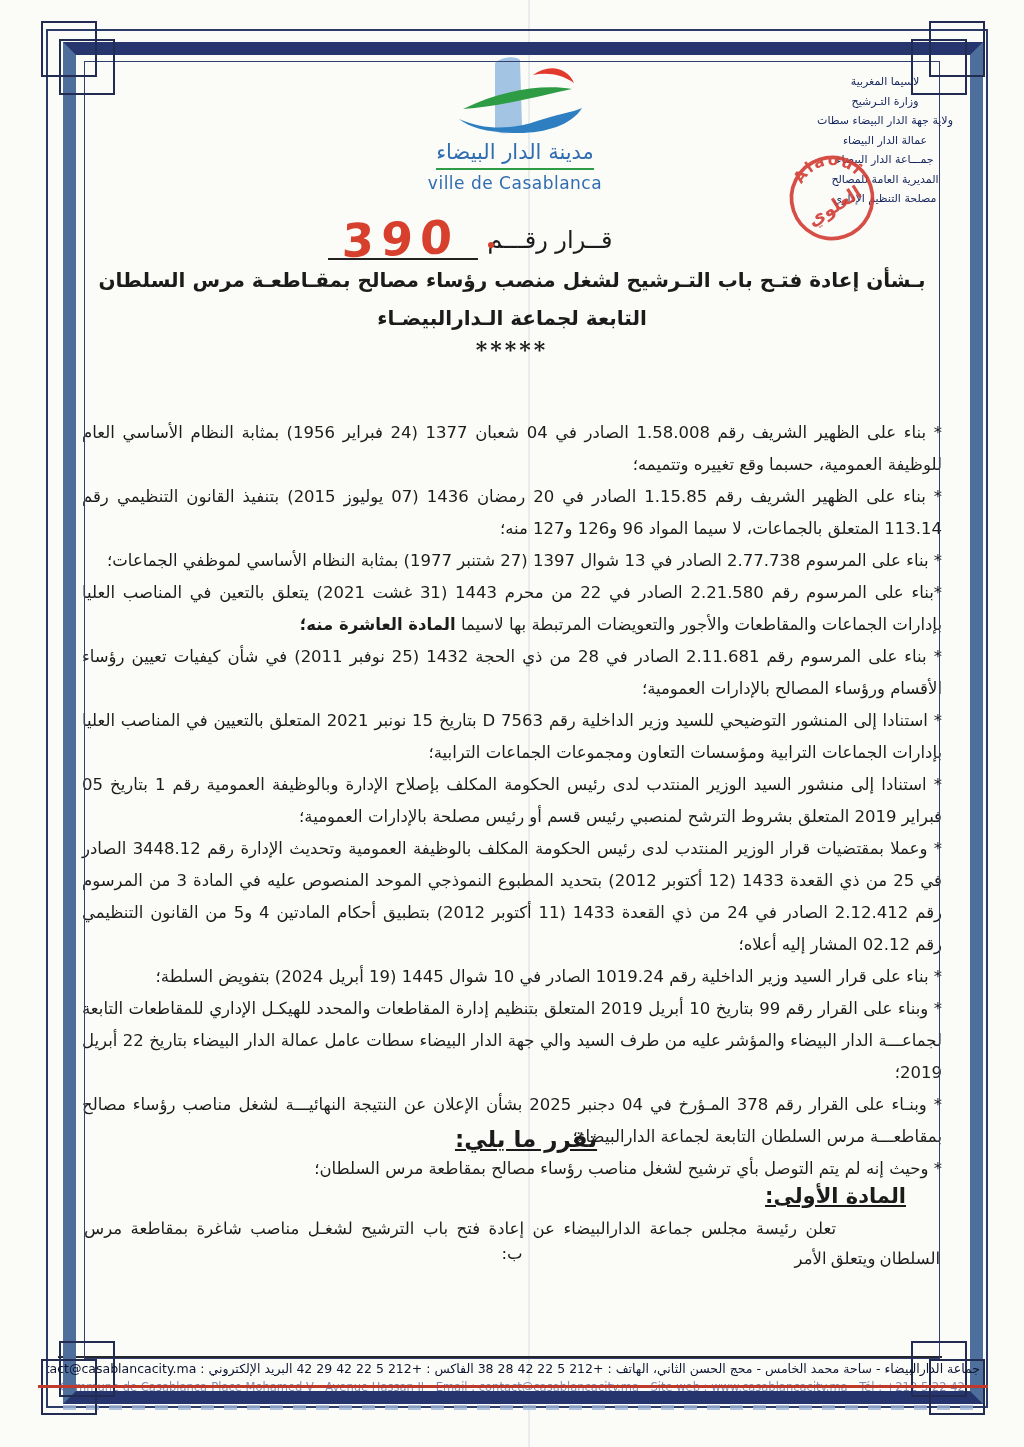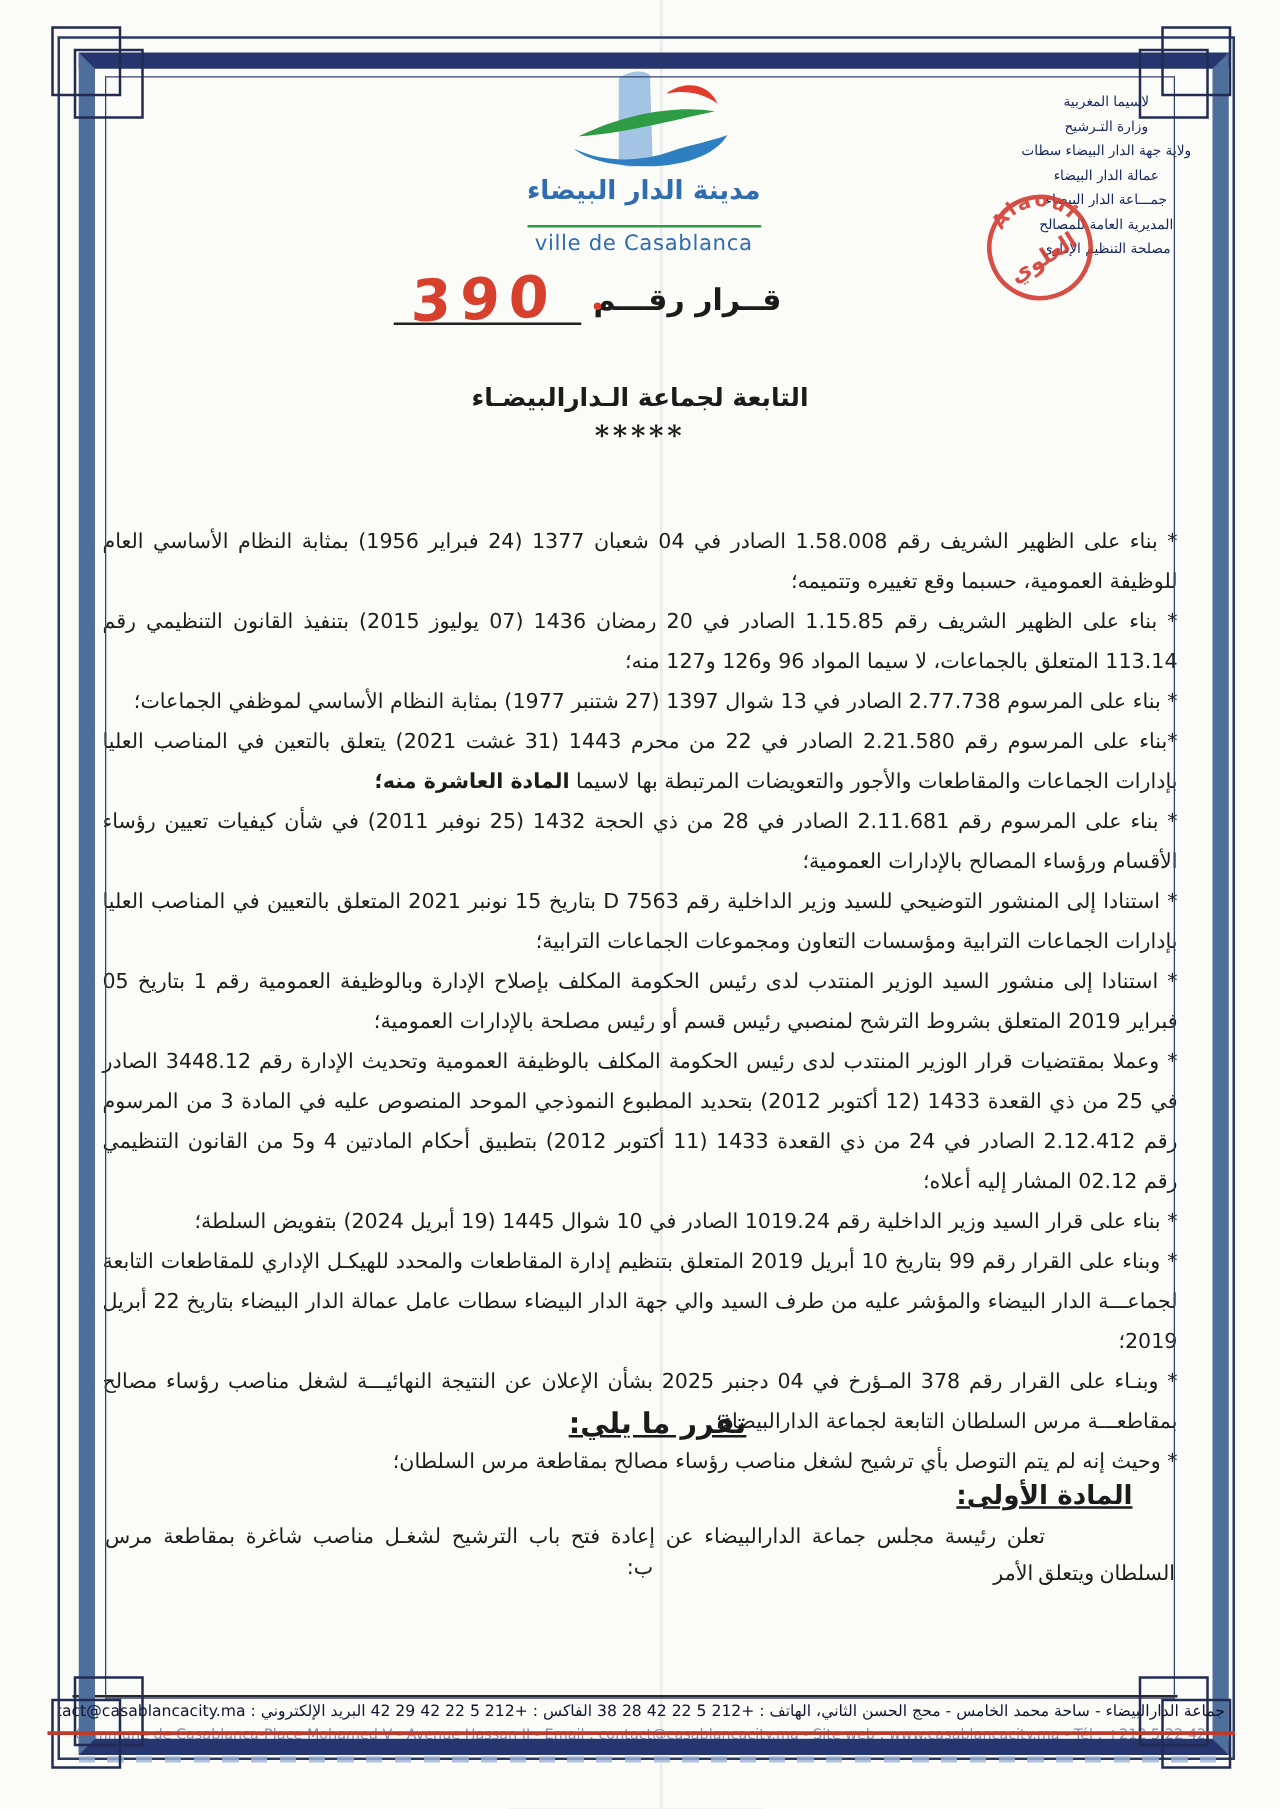--- a/index.html
+++ b/index.html
@@ -18,30 +18,30 @@
   .c-tl1{left:41px;top:21px}.c-tl2{left:59px;top:39px}
   .c-tr1{left:929px;top:21px}.c-tr2{left:911px;top:39px}
   .c-bl1{left:41px;top:1359px}.c-bl2{left:59px;top:1341px}
   .c-br1{left:929px;top:1359px}.c-br2{left:911px;top:1341px}
   .band-dashes{position:absolute;left:63px;top:1405px;width:920px;height:5px;z-index:5;
     background:repeating-linear-gradient(90deg,#9db3d6 0 13px,transparent 13px 23px);opacity:.8;}
   .crease{position:absolute;left:528px;top:0;width:2px;height:100%;background:rgba(165,180,200,.22);z-index:1;}
   
   .logo-block{position:absolute;left:412px;top:56px;width:206px;text-align:center;z-index:2;}
   .logo-svg{display:block;margin:0 auto;}
-  .logo-ar{display:inline-block;font-size:21px;font-weight:bold;color:#2f6db0;
-    border-bottom:2px solid #2e9c45;padding-bottom:16px;direction:rtl;font-family:"DejaVu Sans",sans-serif;}
+  .logo-ar{display:inline-block;font-size:21px;font-weight:normal;color:#2f6db0;
+    border-bottom:2px solid #2e9c45;padding-bottom:4px;direction:rtl;font-family:"DejaVu Sans",sans-serif;}
   .logo-fr{font-size:17px;color:#2f6db0;letter-spacing:.5px;margin-top:3px;font-family:"DejaVu Sans",sans-serif;}
   .letterhead{position:absolute;left:788px;top:72px;width:194px;z-index:2;
     direction:rtl;text-align:center;font-size:11px;line-height:19.5px;color:#16265c;font-family:"DejaVu Sans",sans-serif;}
   .stamp{position:absolute;left:786px;top:152px;width:92px;height:92px;z-index:3;opacity:.9;}
   
   .title1{position:absolute;top:198px;left:0;right:0;height:62px;display:flex;direction:rtl;
     justify-content:center;align-items:flex-end;gap:10px;transform:translateX(-42px);z-index:2;}
-  .title1-label{font-size:24px;font-weight:bold;padding-bottom:6px;font-family:"DejaVu Sans",sans-serif;}
+  .title1-label{font-size:24px;font-weight:normal;padding-bottom:6px;font-family:"DejaVu Sans",sans-serif;}
   .num-slot{position:relative;width:150px;border-bottom:2.5px solid #222;text-align:center;height:56px;}
   .num-hand{position:absolute;left:14px;bottom:-8px;font-size:46px;font-weight:bold;color:#d8402e;
     letter-spacing:7px;transform:rotate(-2deg) skewX(-4deg);font-family:"DejaVu Sans",sans-serif;}
   .num-dot{position:absolute;right:-16px;bottom:10px;width:6px;height:6px;border-radius:50%;background:#d8402e;}
   .title2{position:absolute;top:268px;left:0;right:0;text-align:center;direction:rtl;
     font-size:20px;font-weight:bold;z-index:2;font-family:"DejaVu Sans",sans-serif;}
   .title3{position:absolute;top:306px;left:0;right:0;text-align:center;direction:rtl;
     font-size:20px;font-weight:bold;z-index:2;font-family:"DejaVu Sans",sans-serif;}
   .stars{position:absolute;top:336px;left:0;right:0;text-align:center;font-size:22px;font-weight:bold;letter-spacing:3px;z-index:2;}
   .preamble{position:absolute;top:376px;right:146px;direction:rtl;font-size:21px;font-weight:bold;z-index:2;font-family:"DejaVu Sans",sans-serif;}
@@ -118,20 +118,21 @@
     </g>
   </svg>
 
   <div class="title1">
     <span class="title1-label">قــرار رقـــم</span>
     <span class="num-slot">
       <span class="num-hand">390</span>
       <span class="num-dot"></span>
     </span>
   </div>
+  <div class="title2">بـشأن إعادة فتـح باب التـرشيح لشغل منصب رؤساء مصالح بمقـاطعـة مرس السلطان</div>
   <div class="title3">التابعة لجماعة الـدارالبيضـاء</div>
   <div class="stars">*****</div>
 
 
   <div class="clauses">
       <div class="clause">* بناء على الظهير الشريف رقم 1.58.008 الصادر في 04 شعبان 1377 (24 فبراير 1956) بمثابة النظام الأساسي العام للوظيفة العمومية، حسبما وقع تغييره وتتميمه؛</div>
       <div class="clause">* بناء على الظهير الشريف رقم 1.15.85 الصادر في 20 رمضان 1436 (07 يوليوز 2015) بتنفيذ القانون التنظيمي رقم 113.14 المتعلق بالجماعات، لا سيما المواد 96 و126 و127 منه؛</div>
       <div class="clause">* بناء على المرسوم 2.77.738 الصادر في 13 شوال 1397 (27 شتنبر 1977) بمثابة النظام الأساسي لموظفي الجماعات؛</div>
       <div class="clause">*بناء على المرسوم رقم 2.21.580 الصادر في 22 من محرم 1443 (31 غشت 2021) يتعلق بالتعين في المناصب العليا بإدارات الجماعات والمقاطعات والأجور والتعويضات المرتبطة بها لاسيما <b>المادة العاشرة منه؛</b></div>
       <div class="clause">* بناء على المرسوم رقم 2.11.681 الصادر في 28 من ذي الحجة 1432 (25 نوفبر 2011) في شأن كيفيات تعيين رؤساء الأقسام ورؤساء المصالح بالإدارات العمومية؛</div>

